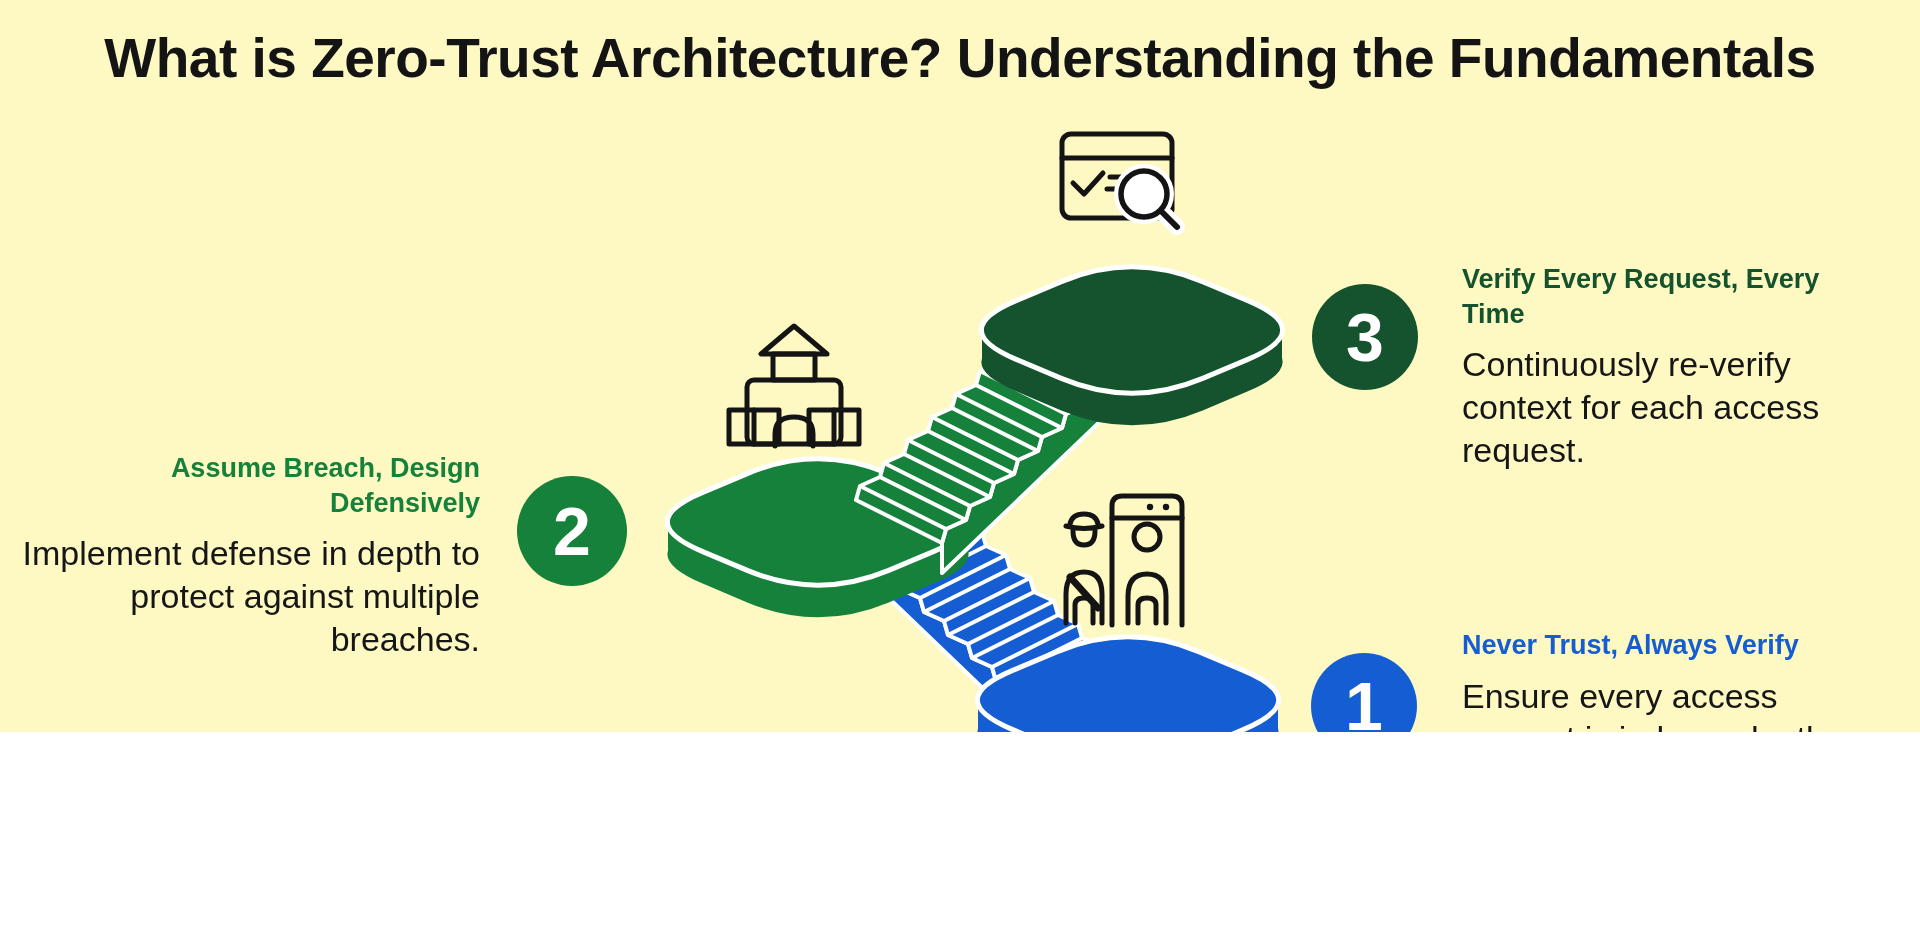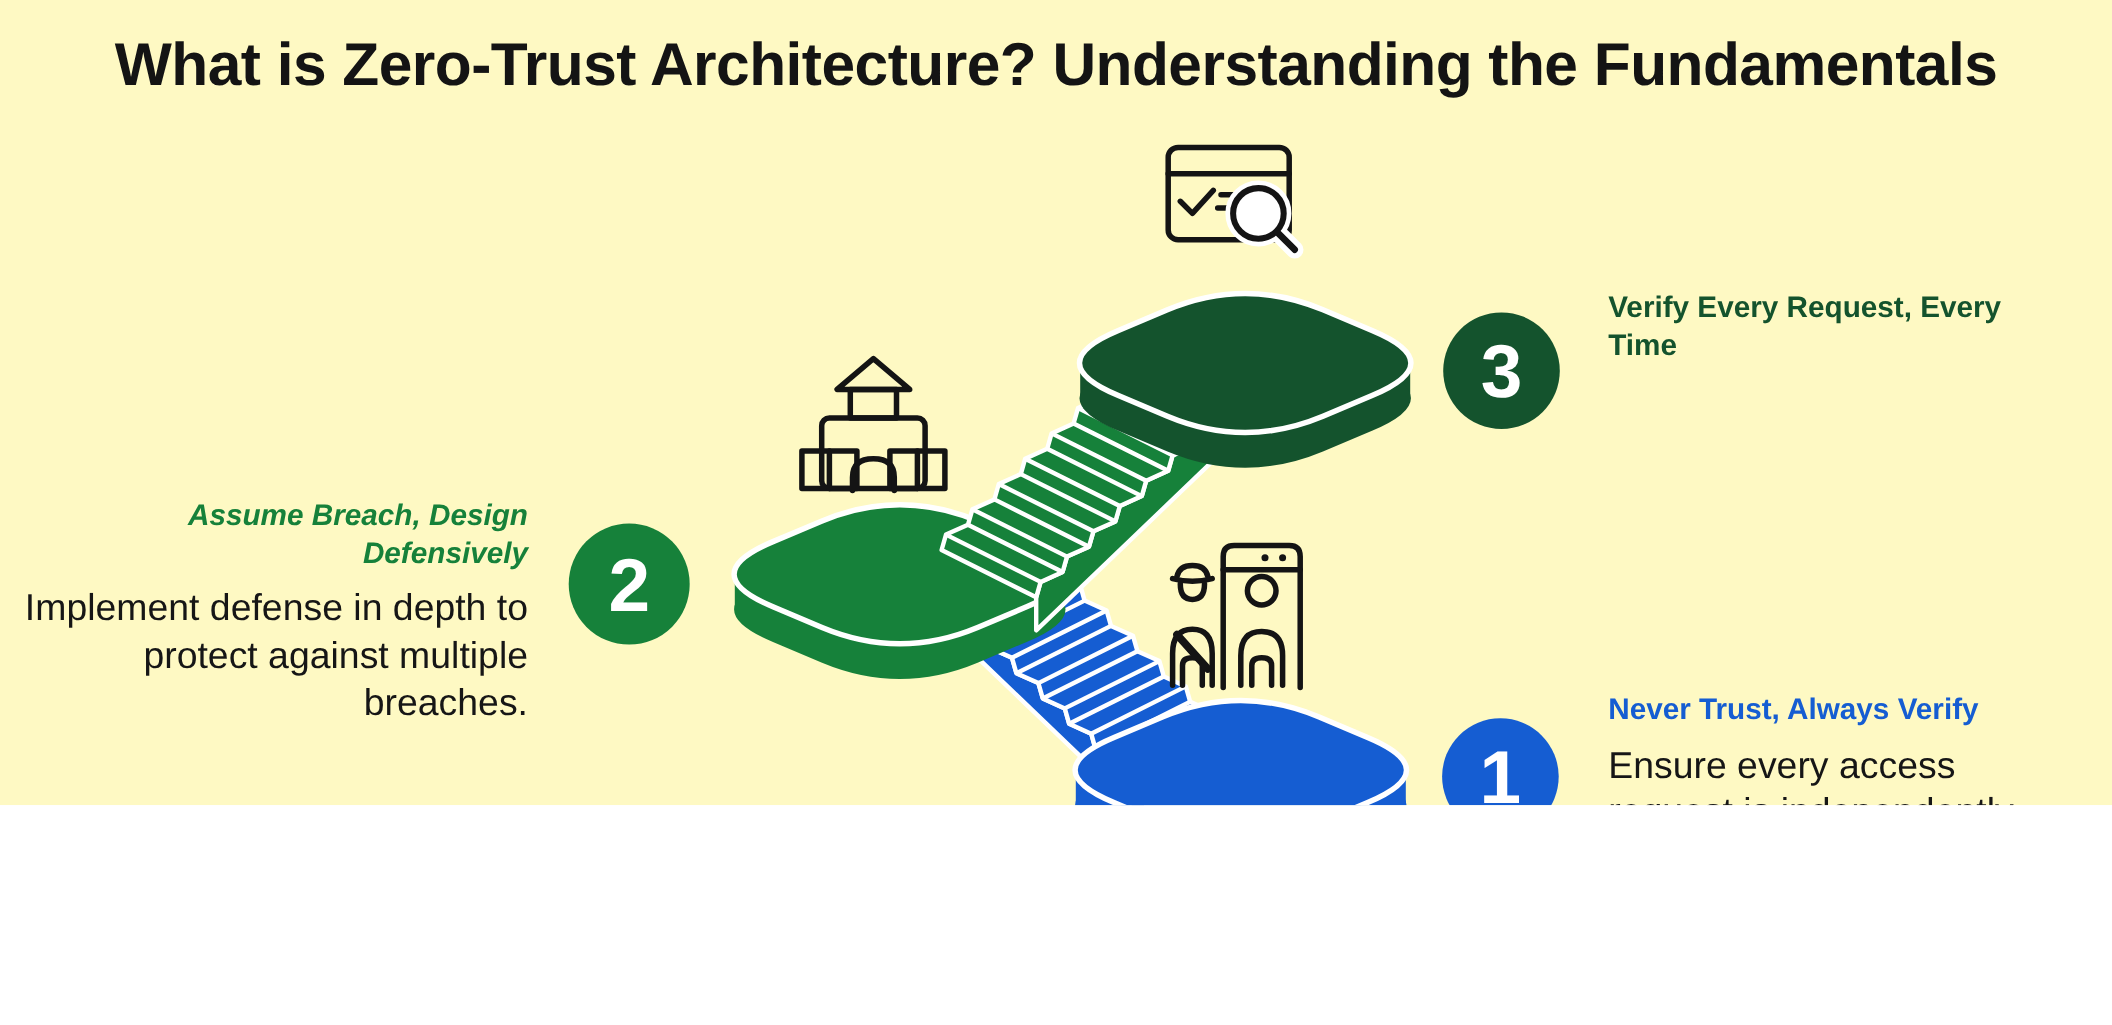--- a/index.html
+++ b/index.html
@@ -112,26 +112,27 @@
       <circle cx="1365" cy="337" r="53" fill="#14532D"></circle>
       <text class="circle-num" x="1365" y="361">3</text>
     </g>
     <g>
       <circle cx="1364" cy="706" r="53" fill="#155DD2"></circle>
       <text class="circle-num" x="1364" y="730">1</text>
     </g>
   </svg>
 
   <div class="stepblock" id="step2-block">
-    <div class="heading" style="color: rgb(22, 129, 58); font-style: italic;">Assume Breach, Design Defensively</div>
+    <div class="heading" style="color: rgb(22, 129, 58);">Assume Breach, Design Defensively</div>
     <div class="desc">Implement defense in depth to protect against multiple breaches.</div>
   </div>
 
   <div class="stepblock" id="step3-block">
     <div class="heading" style="color: rgb(20, 83, 45);">Verify Every Request, Every Time</div>
+    <div class="desc">Continuously re-verify context for each access request.</div>
   </div>
 
   <div class="stepblock" id="step1-block">
     <div class="heading" style="color: rgb(21, 93, 210);">Never Trust, Always Verify</div>
     <div class="desc">Ensure every access request is independently verified through multiple signals.</div>
   </div>
 
 </div>
 
 </body></html>

